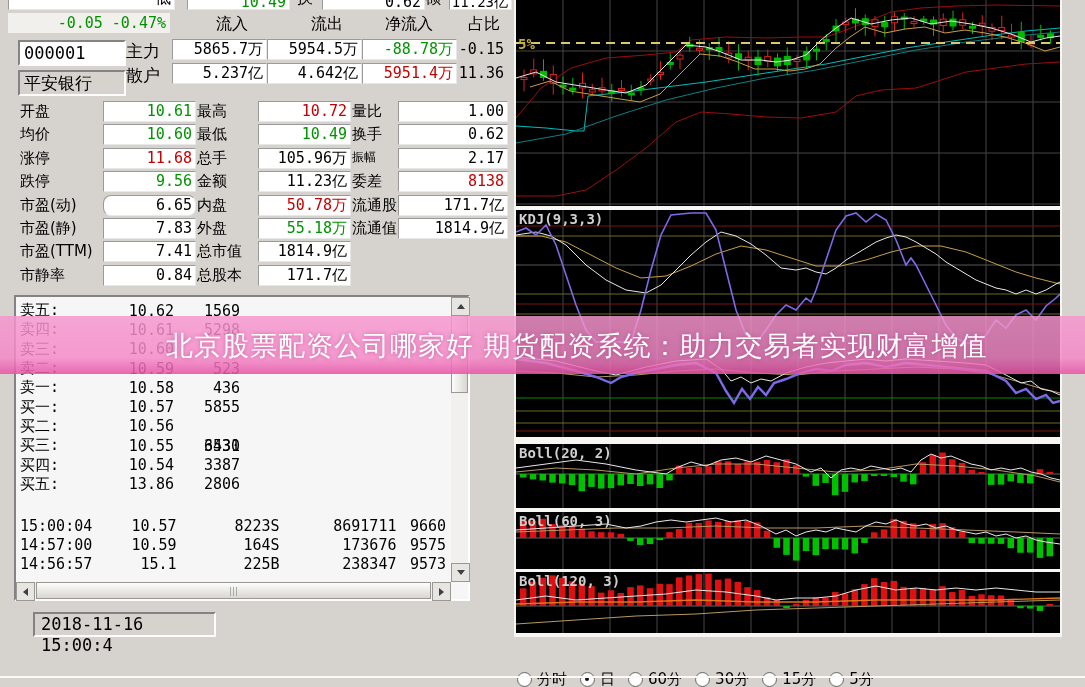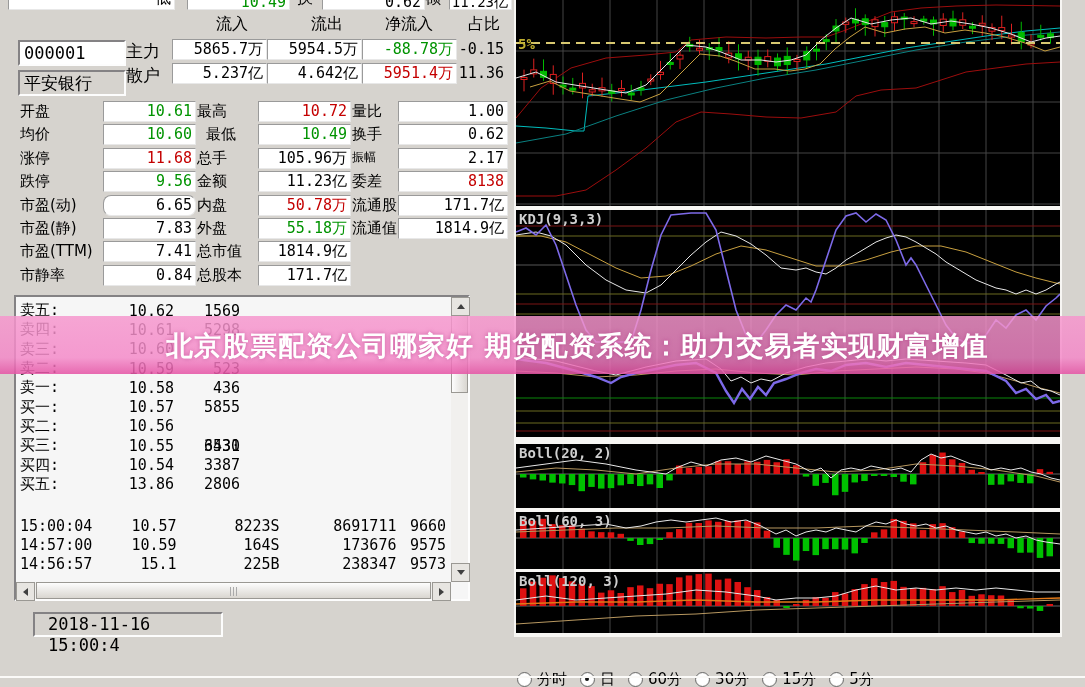--- a/index.html
+++ b/index.html
@@ -24,31 +24,31 @@
   .sb{position:absolute;background:#f1f0ee;}
   .sbtn{position:absolute;width:17px;height:17px;background:#e7e5e1;border:1px solid #9a9893;
         display:flex;align-items:center;justify-content:center;}
   .tri{width:0;height:0;}
   .thumb{position:absolute;background:linear-gradient(90deg,#fdfdfd,#d9d6d0);border:1px solid #9a9893;}
   .thumbh{background:linear-gradient(180deg,#fdfdfd,#d9d6d0);}
   .grip{position:absolute;left:50%;top:4px;width:8px;height:9px;margin-left:-4px;
         background:repeating-linear-gradient(90deg,#aaa 0 1px,transparent 1px 3px);}
   .datebox{position:absolute;left:33px;top:612px;width:173px;height:21px;background:#d6d3ce;
         border:2px solid;border-color:#848284 #fdfdfd #fdfdfd #848284;
-        font-family:"DejaVu Sans Mono",monospace;font-size:17px;line-height:21px;padding-left:13px;}
+        font-family:"DejaVu Sans Mono",monospace;font-size:17px;line-height:21px;padding-left:6px;}
   .chartcol{position:absolute;left:514px;top:0;width:548px;height:637px;background:#f7f6f3;}
   .panel{position:absolute;left:2px;width:544px;background:#000;overflow:hidden;}
   .panel svg{position:absolute;left:0;top:0;}
   .chart-label{position:absolute;left:3px;top:1px;font-family:"DejaVu Sans Mono",monospace;
         font-weight:bold;font-size:14px;color:#cfcfcf;z-index:5;}
   .pctlbl{position:absolute;left:2px;top:36px;font-family:"DejaVu Sans Mono",monospace;
         font-weight:bold;font-size:14px;color:#bfae30;z-index:5;}
   .banner{position:absolute;left:0;top:316px;width:1085px;height:58px;z-index:50;
         background:linear-gradient(180deg,rgba(246,150,205,0.84) 0%,rgba(244,136,200,0.84) 72%,rgba(229,86,166,0.88) 100%);}
-  .banner span{position:absolute;left:146px;top:12px;font-size:27px;font-weight:bold;color:#fff;
+  .banner span{position:absolute;left:146px;top:12px;font-size:27px;font-weight:normal;color:#fff;
         letter-spacing:1px;white-space:nowrap;text-shadow:0 0 4px rgba(170,40,120,0.55);padding-left:20px;}
   .periods{position:absolute;left:517px;top:642px;display:flex;align-items:center;font-size:15px;margin-top:28px;}
   .period{display:flex;align-items:center;margin-right:13px;cursor:default;}
   .radio{width:13px;height:13px;border-radius:50%;background:radial-gradient(#fff 55%,#cfcdc8);
         border:1px solid #6d6d6d;margin-right:5px;position:relative;}
   .radio.sel::after{content:"";position:absolute;left:3.5px;top:3.5px;width:4px;height:4px;
         border-radius:50%;background:#111;}
   .botline{position:absolute;left:0;top:676px;width:1085px;height:2px;background:#fbfaf8;}
 </style>
 </head>
@@ -57,20 +57,24 @@
 <div class="root">
 
   <div class="vbox" style="left:8px;top:-16px;width:162px;height:24px;"></div>
   <span class="lbl" style="left:155px;top:-12px;">低</span>
   <div class="vbox green" style="left:187px;top:-14px;width:98px;height:22px;line-height:30px;">10.49</div>
   <span class="lbl" style="left:297px;top:-12px;">换</span>
   <div class="vbox" style="left:322px;top:-14px;width:98px;height:22px;line-height:30px;">0.62</div>
   <span class="lbl" style="left:425px;top:-12px;">额</span>
   <div class="vbox" style="left:449px;top:-14px;width:58px;height:22px;line-height:30px;font-size:14px;">11.23亿</div>
 
+  <div class="abs" style="left:8px;top:13px;width:162px;height:20px;background:#f2f0ec;text-align:right;padding-right:4px;box-sizing:border-box;font-family:'DejaVu Sans Mono',monospace;font-size:15px;line-height:20px;">
+    <span class="green">-0.05</span>
+    <span class="green">-0.47%</span>
+  </div>
   <span class="lbl" style="left:160px;top:14px;width:88px;text-align:right;">流入</span>
   <span class="lbl" style="left:255px;top:14px;width:88px;text-align:right;">流出</span>
   <span class="lbl" style="left:345px;top:14px;width:88px;text-align:right;">净流入</span>
   <span class="lbl" style="left:412px;top:14px;width:88px;text-align:right;">占比</span>
 
   <input class="codeinput" type="text" value="000001" style="">
   <div class="namebox sunken">平安银行</div>
 
   <div class="abs">
       <div style="position: absolute; left: 126px; top: 40px; font-size: 17px; white-space: nowrap;">主力</div>
@@ -96,21 +100,21 @@
       <div style="position: absolute; left: 20px; top: 195.6px; font-size: 15px; white-space: nowrap;">市盈(动)</div>
       <div class="vbox black" style="position: absolute; left: 103px; top: 194.6px; width: 88px; height: 19px; border-radius: 8px;">6.65</div>
       <div style="position: absolute; left: 20px; top: 219px; font-size: 15px; white-space: nowrap;">市盈(静)</div>
       <div class="vbox black" style="position: absolute; left: 103px; top: 218px; width: 88px; height: 19px;">7.83</div>
       <div style="position: absolute; left: 20px; top: 242.4px; font-size: 15px; white-space: nowrap;">市盈(TTM)</div>
       <div class="vbox black" style="position: absolute; left: 103px; top: 241.4px; width: 88px; height: 19px;">7.41</div>
       <div style="position: absolute; left: 20px; top: 265.8px; font-size: 15px; white-space: nowrap;">市静率</div>
       <div class="vbox black" style="position: absolute; left: 103px; top: 264.8px; width: 88px; height: 19px;">0.84</div>
       <div style="position: absolute; left: 197px; top: 102px; font-size: 15px; white-space: nowrap;">最高</div>
       <div class="vbox red" style="position: absolute; left: 258px; top: 101px; width: 88px; height: 19px;">10.72</div>
-      <div style="position: absolute; left: 206px; top: 125.4px; font-size: 15px; white-space: nowrap;">最低</div>
+      <div style="position: absolute; left: 197px; top: 125.4px; font-size: 15px; white-space: nowrap;">最低</div>
       <div class="vbox green" style="position: absolute; left: 258px; top: 124.4px; width: 88px; height: 19px;">10.49</div>
       <div style="position: absolute; left: 197px; top: 148.8px; font-size: 15px; white-space: nowrap;">总手</div>
       <div class="vbox black" style="position: absolute; left: 258px; top: 147.8px; width: 88px; height: 19px;">105.96万</div>
       <div style="position: absolute; left: 197px; top: 172.2px; font-size: 15px; white-space: nowrap;">金额</div>
       <div class="vbox black" style="position: absolute; left: 258px; top: 171.2px; width: 88px; height: 19px;">11.23亿</div>
       <div style="position: absolute; left: 197px; top: 195.6px; font-size: 15px; white-space: nowrap;">内盘</div>
       <div class="vbox red" style="position: absolute; left: 258px; top: 194.6px; width: 88px; height: 19px;">50.78万</div>
       <div style="position: absolute; left: 197px; top: 219px; font-size: 15px; white-space: nowrap;">外盘</div>
       <div class="vbox green" style="position: absolute; left: 258px; top: 218px; width: 88px; height: 19px;">55.18万</div>
       <div style="position: absolute; left: 197px; top: 242.4px; font-size: 15px; white-space: nowrap;">总市值</div>

